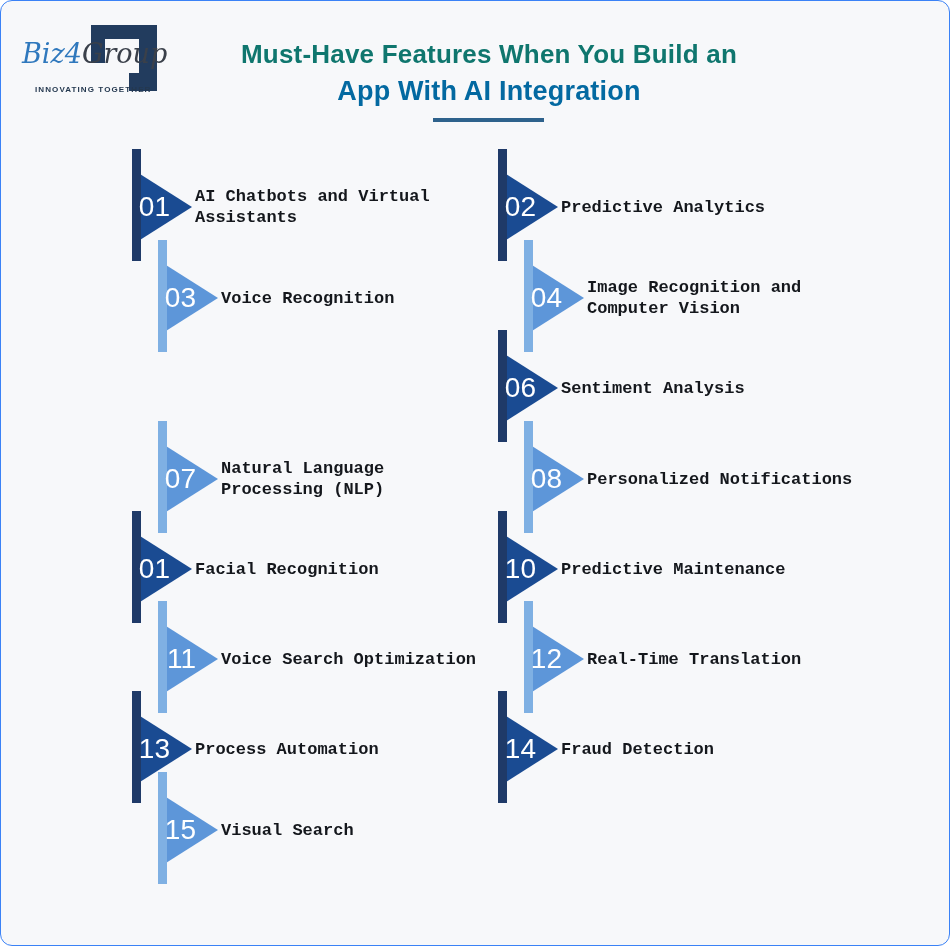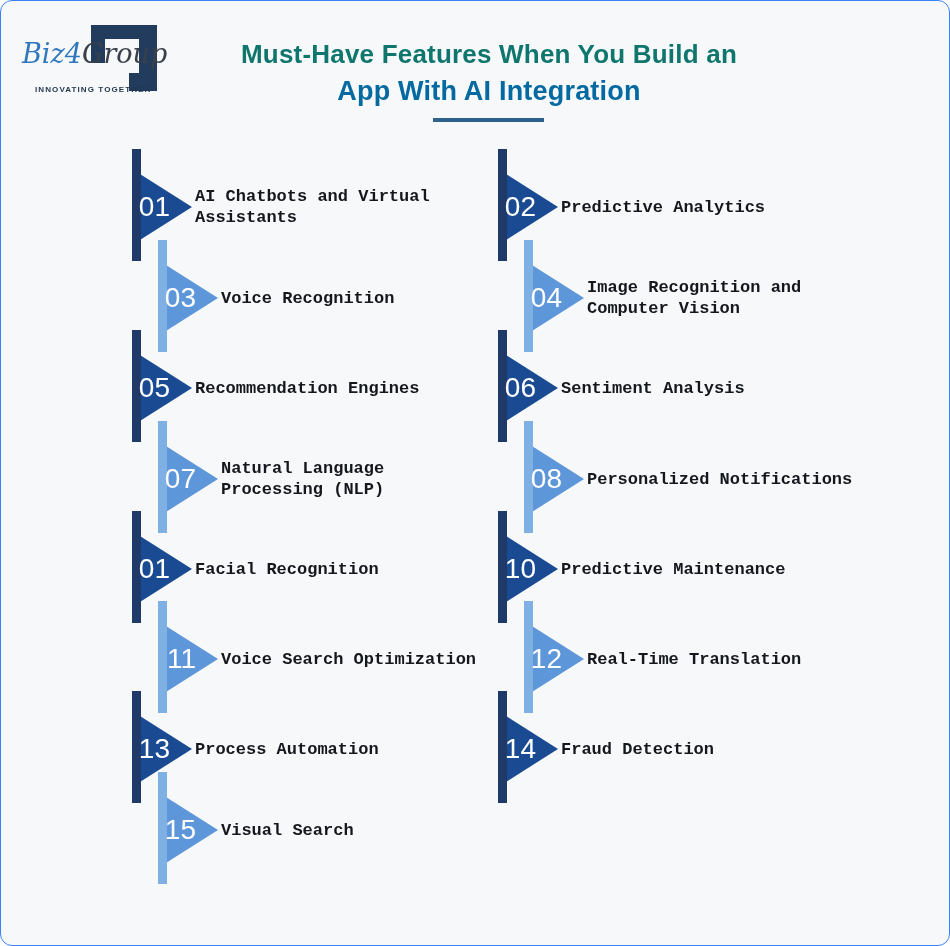--- a/index.html
+++ b/index.html
@@ -86,26 +86,20 @@
   </div>
 
   <div class="feature light" style="left:523px;top:239px;padding-left:36px;">
     <div class="tri"></div>
     <div class="bar"></div>
     <div class="num">04</div>
     <div class="label">Image Recognition and
 Computer Vision</div>
   </div>
 
-  <div class="feature dark" style="left:131px;top:329px;">
-    <div class="tri"></div>
-    <div class="bar"></div>
-    <div class="num">05</div>
-    <div class="label">Recommendation Engines</div>
-  </div>
 
   <div class="feature dark" style="left:497px;top:329px;">
     <div class="tri"></div>
     <div class="bar"></div>
     <div class="num">06</div>
     <div class="label">Sentiment Analysis</div>
   </div>
 
   <div class="feature light" style="left:157px;top:420px;">
     <div class="tri"></div>

